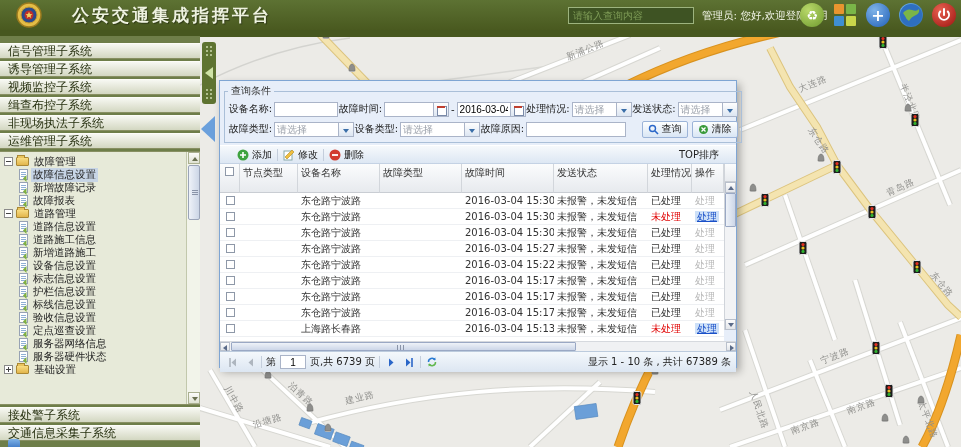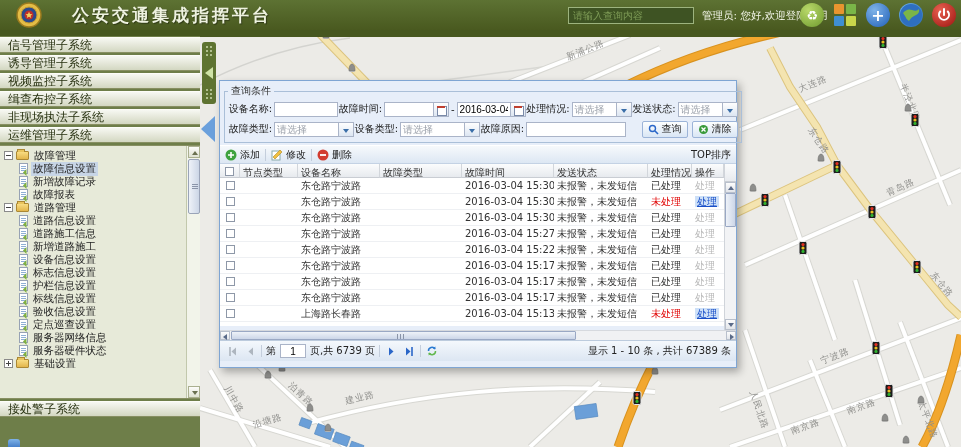--- a/index.html
+++ b/index.html
@@ -24,21 +24,21 @@
   .gridsq { display:grid; grid-template-columns:10px 10px; grid-template-rows:10px 10px; gap:2px; }
   .gridsq i { border-radius:1px; }
   .hic.plus { background:radial-gradient(circle at 35% 30%,#7fb3e8,#1f5fb8); color:#fff; font-size:16px; font-weight:bold; }
   .hic.globe { background:radial-gradient(circle at 35% 30%,#7ec0f0,#1f5fa8); overflow:hidden; }
   .hic.power { background:radial-gradient(circle at 35% 30%,#e86050,#9c1410); }
 
   
   .strip { position:absolute; left:0; top:30px; width:961px; height:6px; background:#46571f; z-index:25; }
 
   
-  .side { position:absolute; left:0; top:36px; width:200px; height:411px; background:#6e7e49; z-index:26; padding-top:1px; }
+  .side { position:absolute; left:0; top:36px; width:200px; height:411px; background:#6e7e49; z-index:26; padding-top:7px; }
   .acc { height:16px; line-height:14px; font-size:12px; color:#26300f; padding-left:8px; margin-bottom:2px;
     background:linear-gradient(#f7f8f2,#d3d7c1); border-top:1px solid #fdfdf8; border-bottom:1px solid #878f62; cursor:pointer; }
   .tree { height:254px; margin-bottom:2px; background:#e7ead9; border-top:1px solid #878f62; border-bottom:1px solid #878f62;
     position:relative; overflow:hidden; padding:3px 0 0 4px; }
   .ti { height:13px; display:flex; align-items:center; font-size:10.5px; color:#222; white-space:nowrap; cursor:pointer; }
   .ti .lbl { padding:0 2px; }
   .ti.sel .lbl { background:#c7d5e6; }
   .exp { width:9px; height:9px; border:1px solid #8a8a8a; background:#fff; flex:none;
     position:relative; margin-right:2px; }
   .exp::before { content:""; position:absolute; left:1px; top:3px; width:5px; height:1px; background:#444; }
@@ -95,27 +95,27 @@
   .trg.cal::after { content:""; position:absolute; left:3px; top:3px; width:8px; height:2px; background:#c04030; }
   .trg.cmb::before { content:""; position:absolute; left:4px; top:6px; width:0; height:0;
     border-left:3px solid transparent; border-right:3px solid transparent; border-top:4px solid #3a6ea8; }
   .sel { display:flex; flex:none; }
   .sel .st { height:15px; line-height:14px; border:1px solid #aab4c8; background:#fff; color:#9aa0aa; padding:0 2px; overflow:hidden; flex:1; }
   .dash { padding:0 2px; flex:none; }
   .qbtns { display:flex; gap:4px; margin-left:auto; }
   .qbtn { display:flex; align-items:center; gap:3px; height:17px; padding:0 5px; cursor:pointer;
     border:1px solid #9cb4d8; border-radius:2px; background:linear-gradient(#fdfefe,#d9e6f5); color:#222; }
 
-  .tb { height:19px; display:flex; align-items:center; gap:5px; padding:0 5px;
+  .tb { height:19px; display:flex; align-items:center; gap:5px; padding:0 17px;
     background:linear-gradient(#f6f9fc,#dde7f3); border-top:1px solid #fff; border-bottom:1px solid #c4d2e4; }
   .tbi { display:flex; align-items:center; gap:3px; cursor:pointer; color:#222; }
   .tsep { width:1px; height:12px; background:#c4cedc; }
   .tbr { margin-left:auto; color:#222; }
 
-  .gh { display:flex; height:14px; }
+  .gh { display:flex; height:29px; }
   .hc { border-right:1px solid #d2d6db; border-bottom:1px solid #c9cdd3;
     background:linear-gradient(#fbfcfd,#e7eaee); line-height:17px; padding-left:3px; color:#333; overflow:hidden; white-space:nowrap; flex:none; }
   .gbody { height:148px; background:#fff; }
   .gr { display:flex; height:16px; border-bottom:1px solid #eef0f3; background:#fff; cursor:pointer; }
   .gc { line-height:15px; padding-left:3px; overflow:hidden; white-space:nowrap; flex:none; color:#333; }
   .c0 { width:20px; text-align:center; padding-left:0; }
   .c1 { width:58px; } .c2 { width:82px; } .c3 { width:82px; } .c4 { width:92px; }
   .c5 { width:94px; } .c6 { width:44px; } .c7 { width:32px; }
   .cb { display:inline-block; width:9px; height:9px; border:1px solid #8e98a8; background:#fff; margin-top:3px; }
   .red { color:#e00000; }
@@ -443,20 +443,21 @@
           <span class="lbl">基础设置</span>
         </div>
       <div class="tsb">
         <span class="tsa up"></span>
         <span class="tst"></span>
         <span class="tsa dn"></span>
       </div>
     </div>
 
     <div class="acc">接处警子系统</div>
+    <div class="acc">交通信息采集子系统</div>
     <div class="blip"></div>
   </div>
 
   <div class="ghandle">
     <span class="dots">
         <i></i>
         <i></i>
         <i></i>
         <i></i>
         <i></i>

